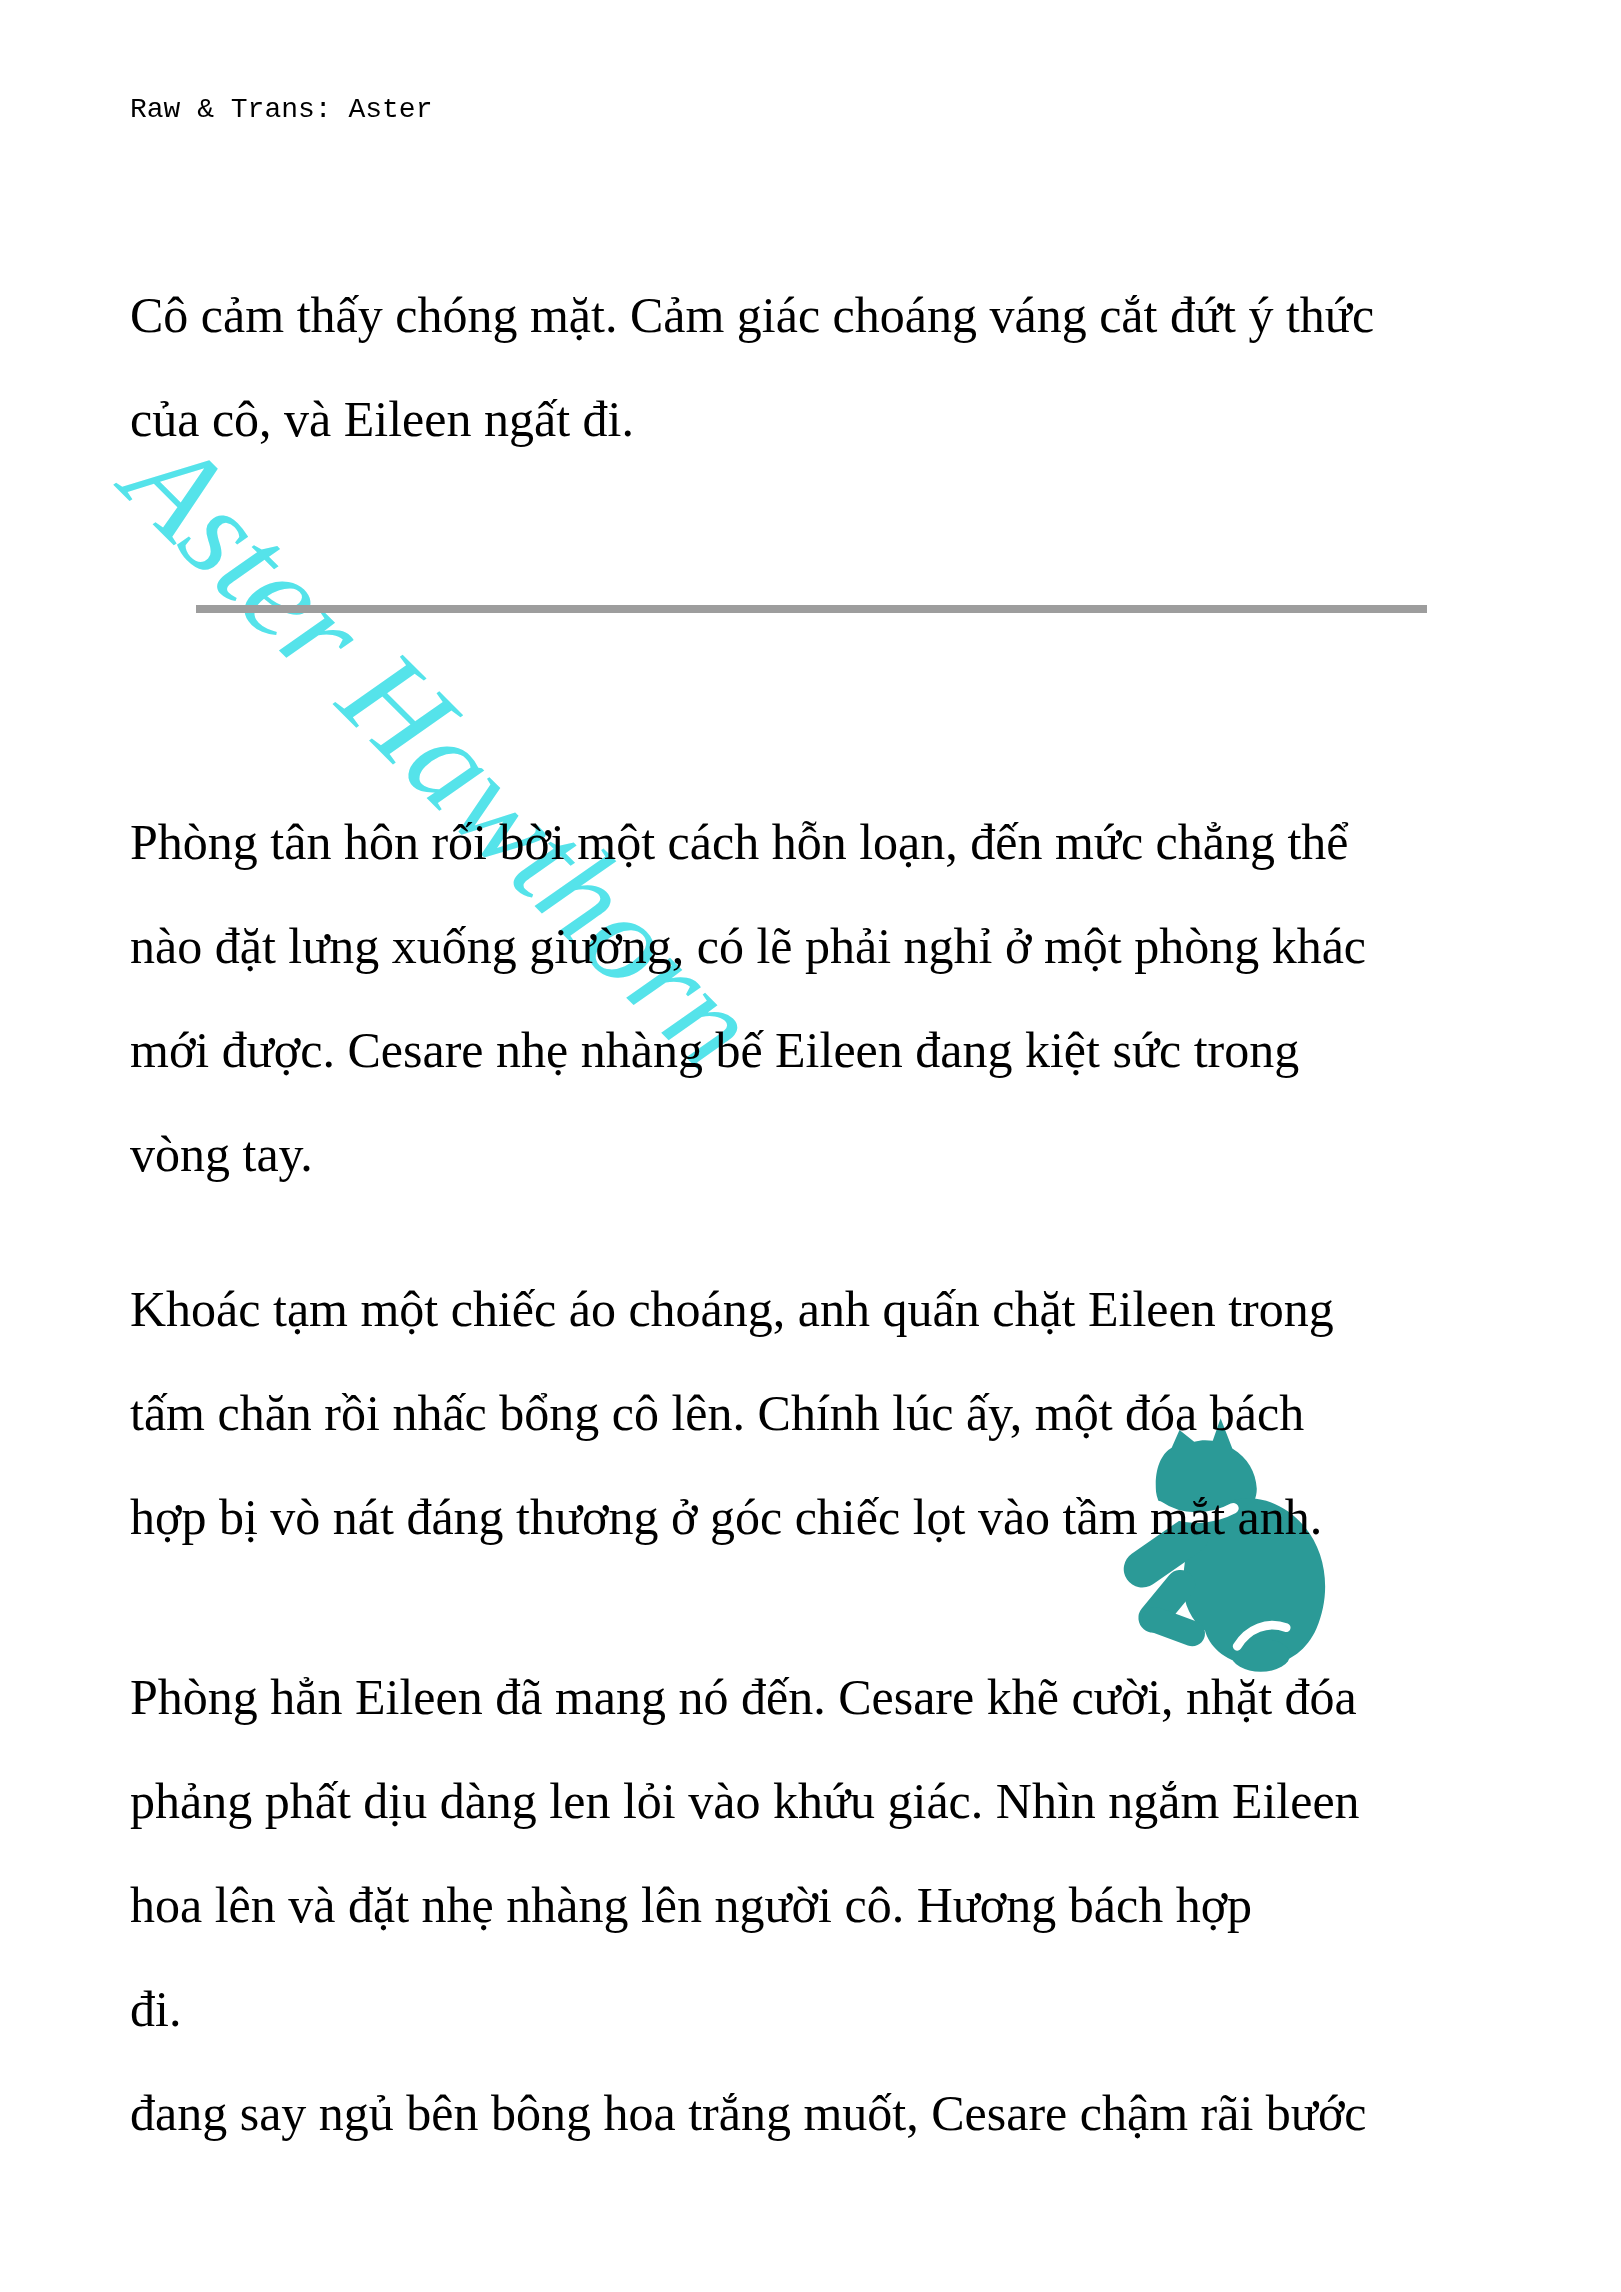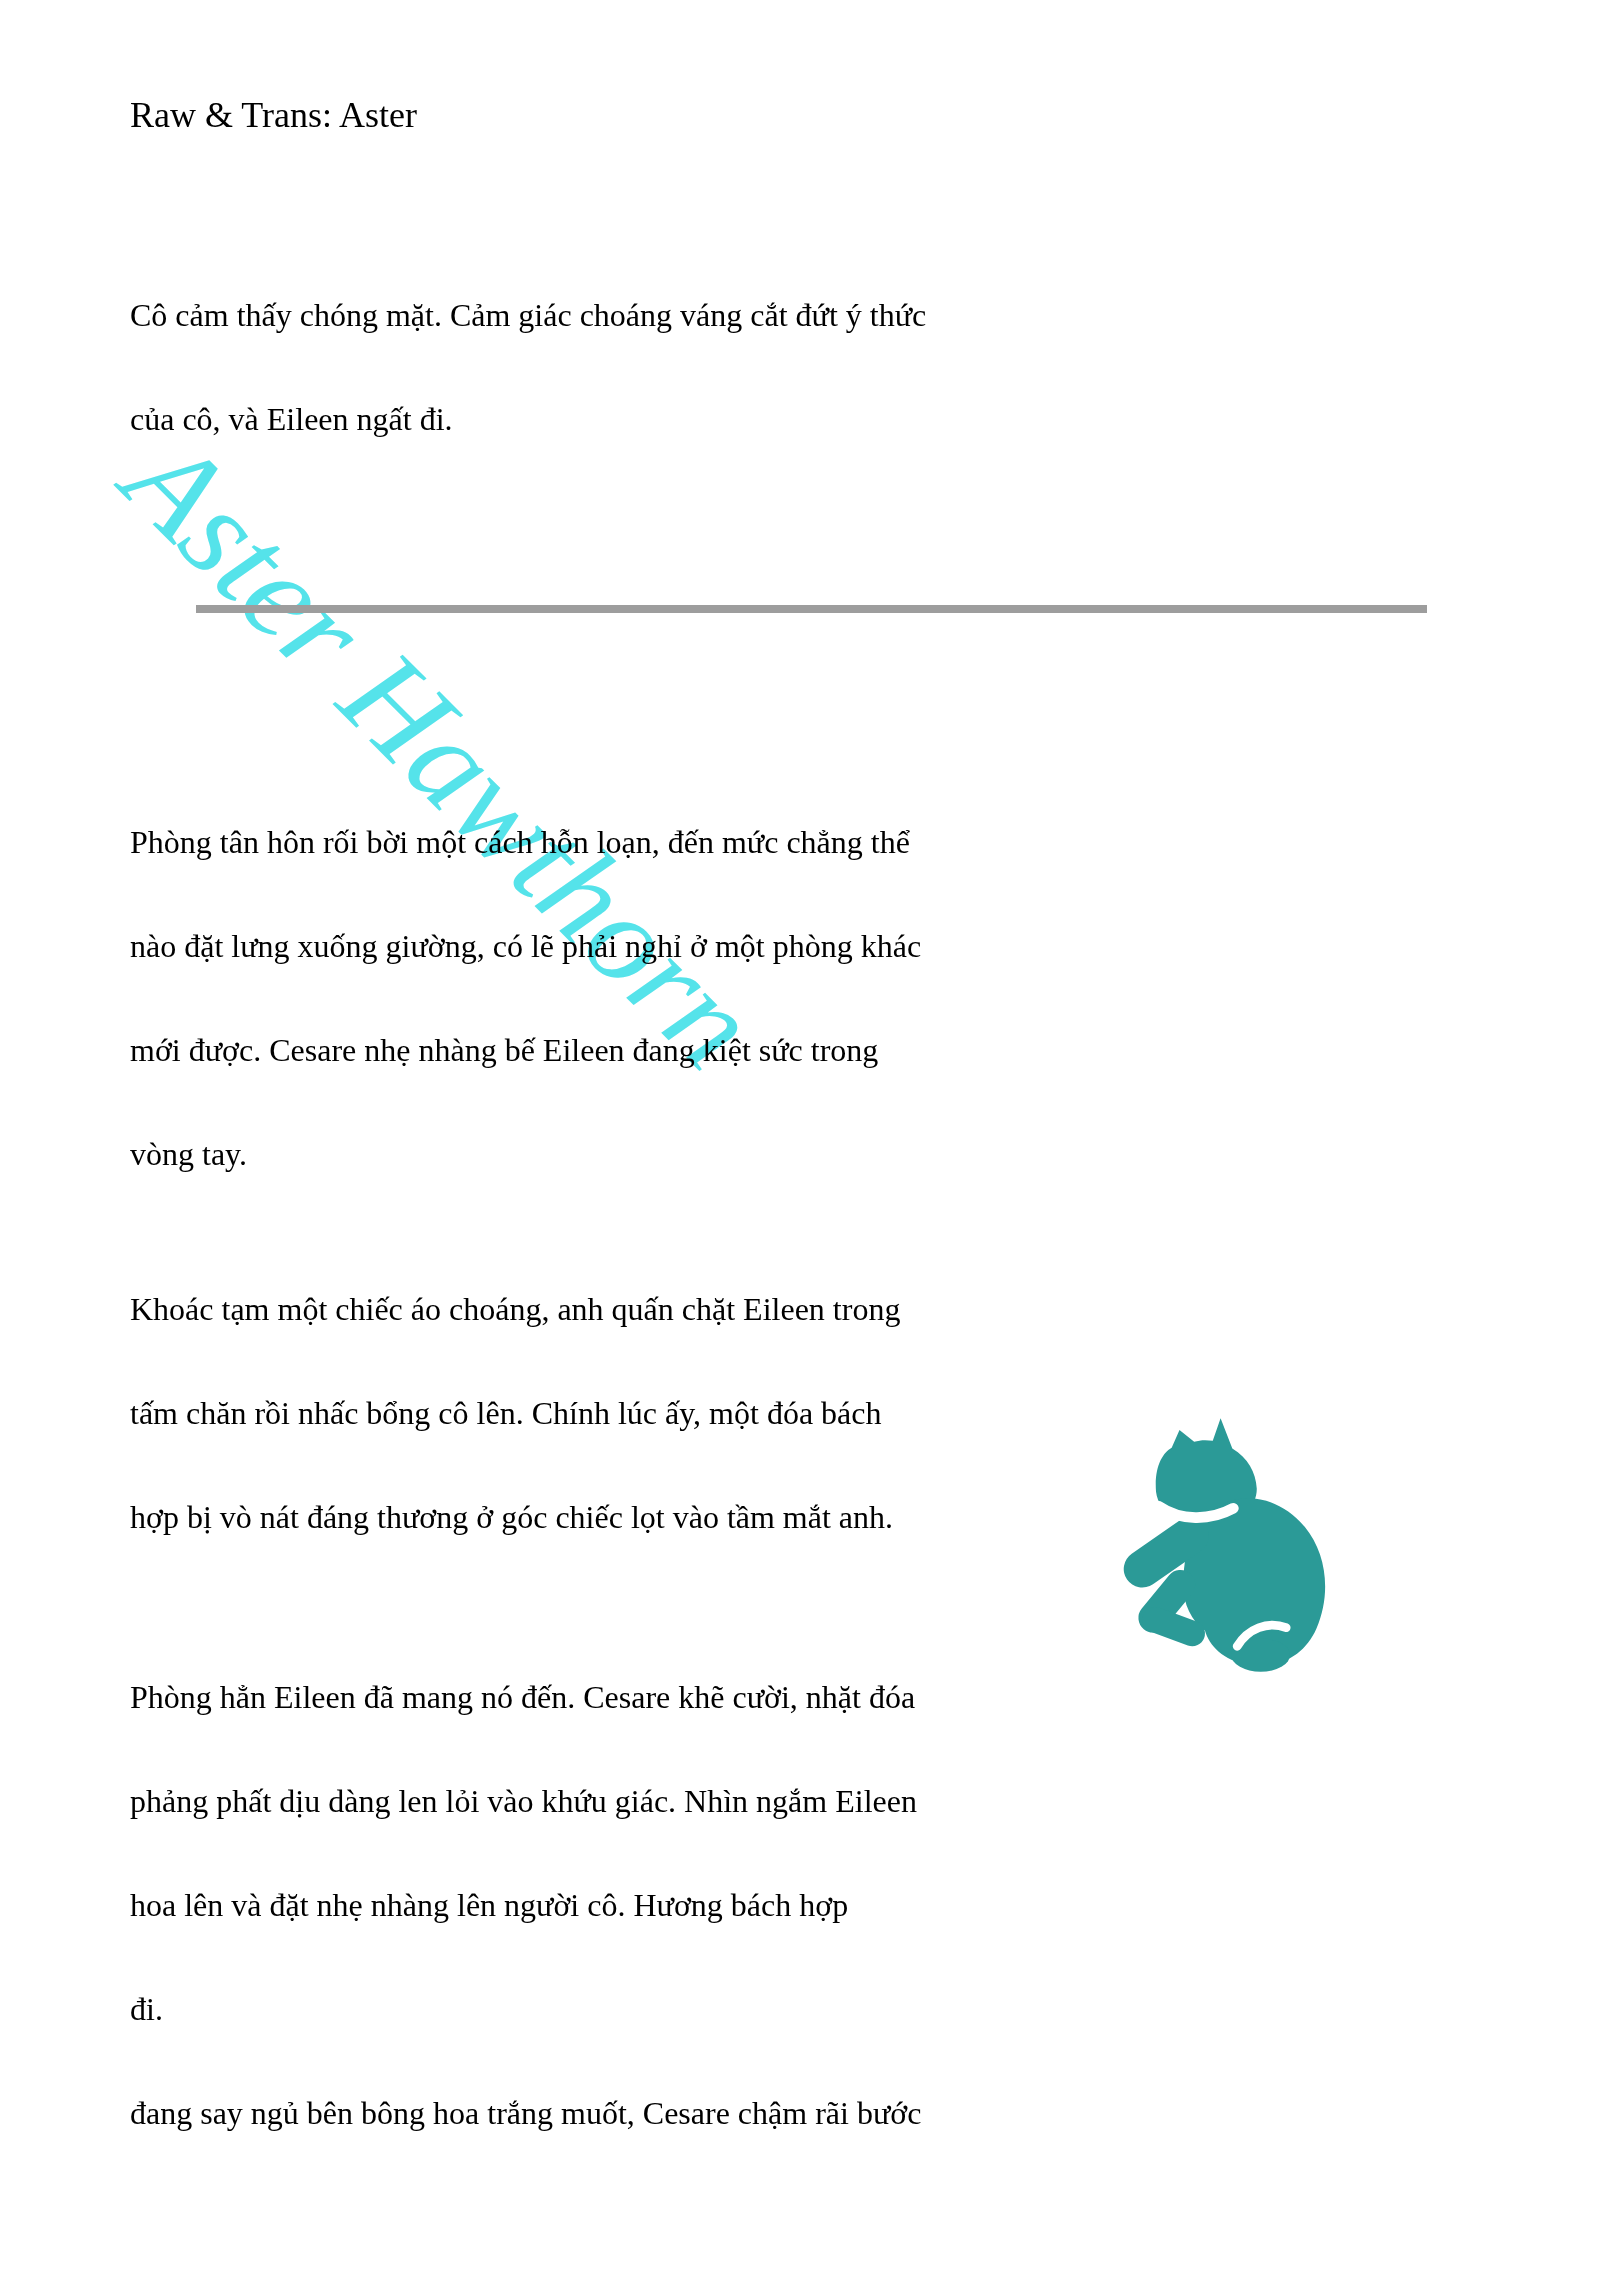--- a/index.html
+++ b/index.html
@@ -13,22 +13,22 @@
     height: 2293px;
     background: #ffffff;
     overflow: hidden;
     font-family: "Liberation Serif", serif;
     color: #000000;
   }
   .header-credit {
     position: absolute;
     left: 130px;
     top: 94px;
-    font-family: Liberation Serif, serif;
-    font-size: 36px;
+    font-family: Liberation Mono, monospace;
+    font-size: 28px;
     color: #000000;
     z-index: 2;
     white-space: nowrap;
   }
   .watermark {
     position: absolute;
     left: 201px;
     top: 407px;
     font-family: "Liberation Serif", serif;
     font-style: italic;
@@ -55,21 +55,21 @@
     height: 7.8px;
     background: #9d9d9d;
     border: none;
     margin: 0;
     z-index: 1;
   }
   .para {
     position: absolute;
     left: 130px;
     right: 118px;
-    font-size: 32px;
+    font-size: 50px;
     line-height: 104px;
     z-index: 1;
   }
   .para .line {
     white-space: nowrap;
   }
   .p1 { top: 263px; }
   .p2 { top: 790px; }
   .p3 { top: 1257px; }
   .p4 { top: 1645px; }

